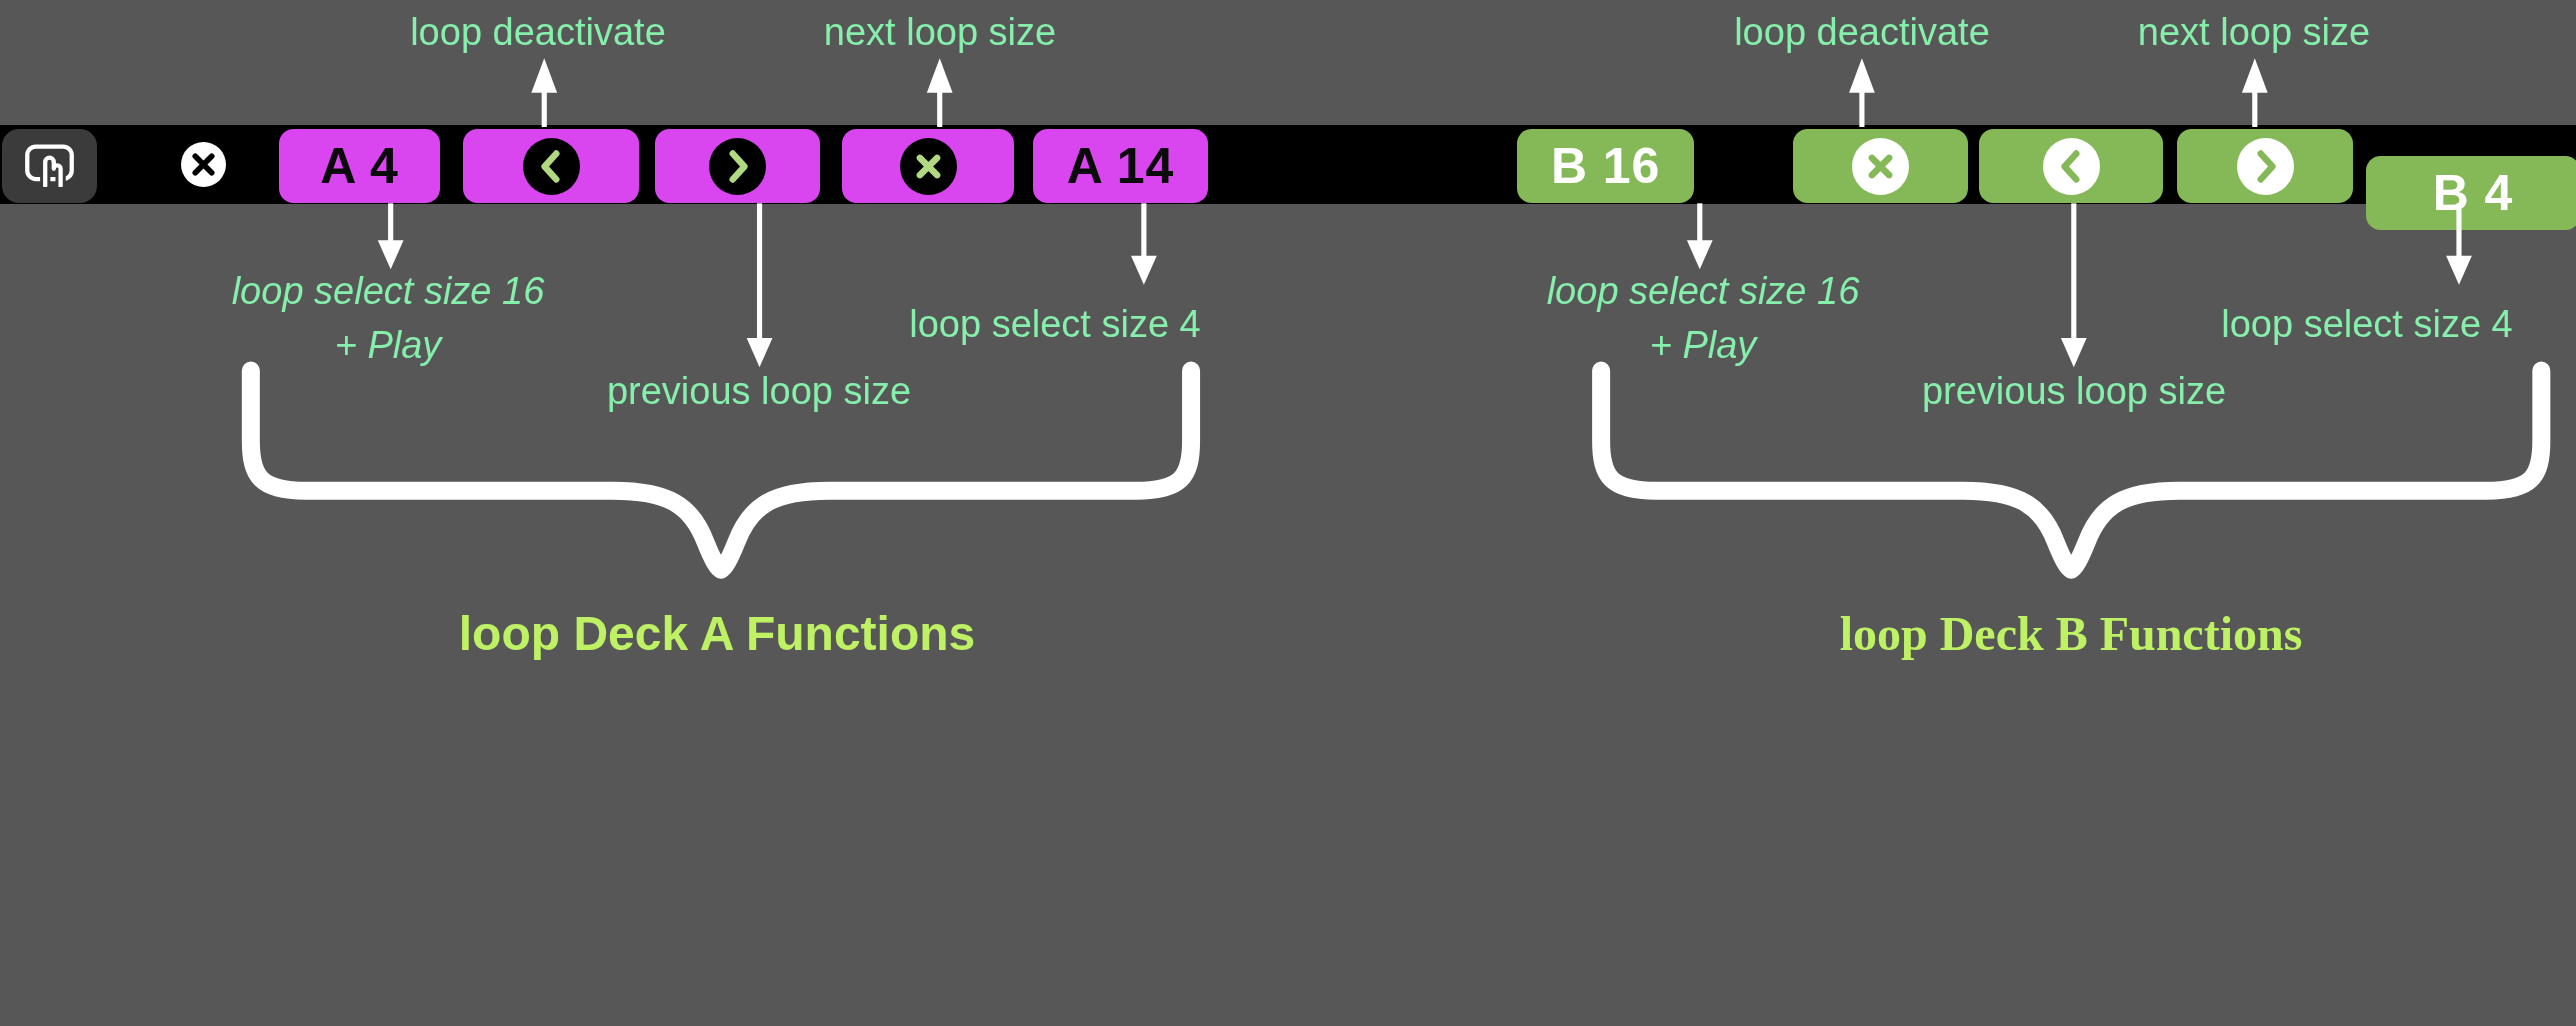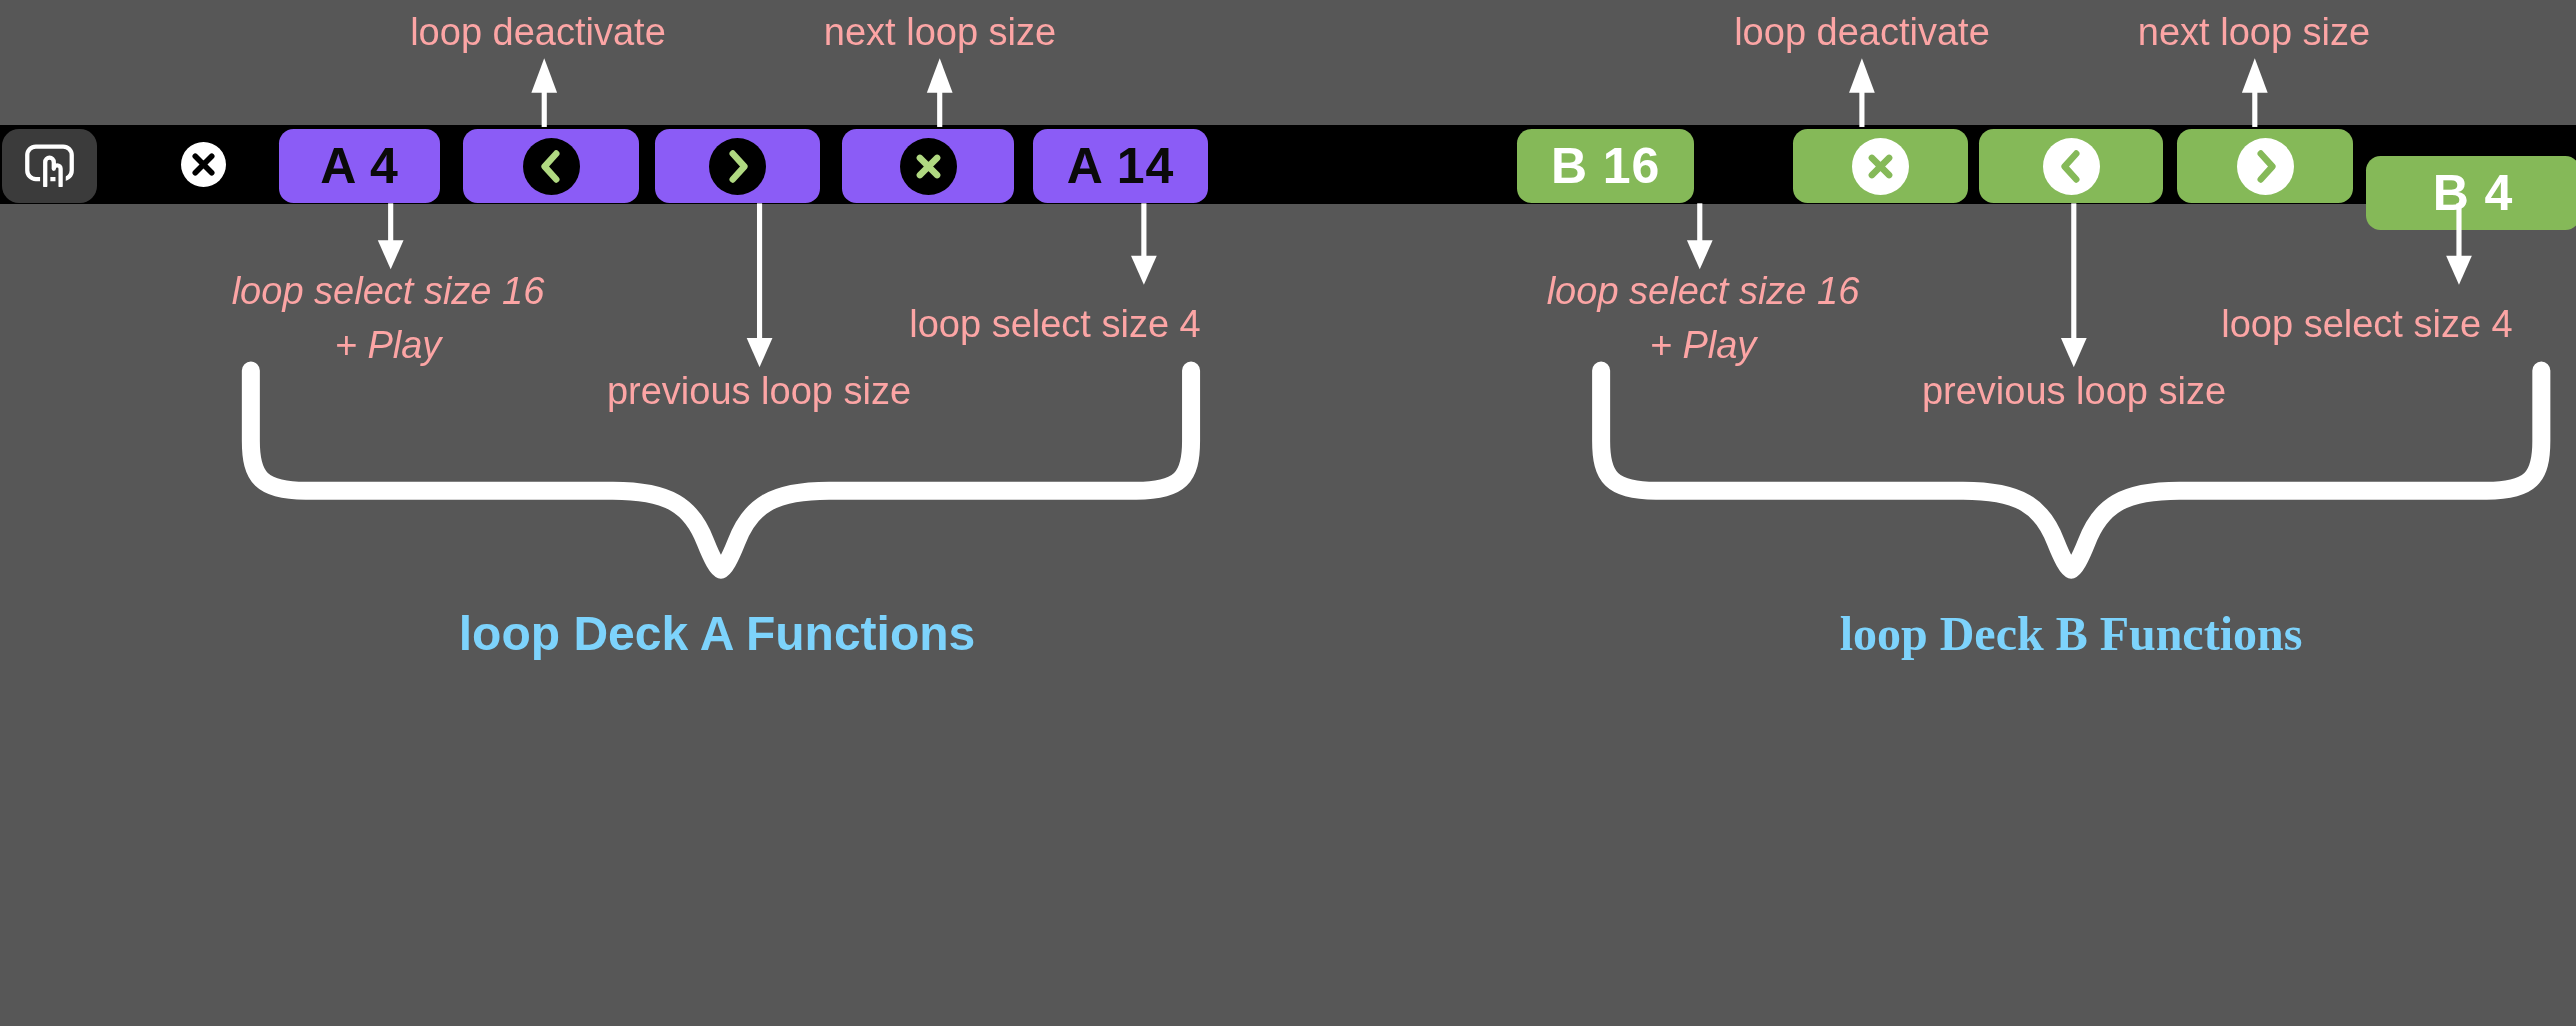--- a/index.html
+++ b/index.html
@@ -18,21 +18,21 @@
     background: #000000;
   }
   .tb-btn {
     position: absolute; top: 129px; height: 74px;
     border-radius: 14.6px;
     display: flex; align-items: center; justify-content: center;
     font-size: 50px; font-weight: 700; letter-spacing: 0.9px;
     box-sizing: border-box; cursor: pointer;
     user-select: none;
   }
-  .tb-btn.deck-a { background: #8b5cf6; color: #0a0a0a; }
+  .tb-btn.deck-a { background: #d946ef; color: #0a0a0a; }
   .tb-btn.deck-b { background: #85b958; color: #ffffff; }
   .tb-btn svg { display: block; }
 
   .esc-btn {
     position: absolute; left: 1.7px; top: 129px;
     width: 95px; height: 74px;
     background: #3b3b3b; border-radius: 17px;
     display: flex; align-items: center; justify-content: center;
     cursor: pointer;
   }
@@ -55,27 +55,27 @@
   #btn-b4      { left: 2366px; width: 214px; margin-top: 27px; }
 
   
   .overlay {
     position: absolute; left: 0; top: 0;
     width: 2576px; height: 1026px;
     pointer-events: none;
   }
   .ann-label {
     position: absolute; transform: translateX(-50%);
-    color: #fca5a5; font-size: 38px; line-height: 45px;
+    color: #86efac; font-size: 38px; line-height: 45px;
     white-space: nowrap; text-align: center;
   }
   .ann-block { line-height: 54px; font-style: italic; }
   .ann-title {
     position: absolute; transform: translateX(-50%);
-    color: #7dd3fc; font-size: 48px; font-weight: 700;
+    color: #bef264; font-size: 48px; font-weight: 700;
     white-space: nowrap;
   }
 
   
   #lbl-a-deact { left: 538px;  top: 10.3px; }
   #lbl-a-next  { left: 940px; top: 10.3px; }
   #lbl-a-sel16 { left: 388px;  top: 264px; }
   #lbl-a-prev  { left: 759px;  top: 369px; }
   #lbl-a-sel4  { left: 1055px; top: 302px; }
   #title-a     { left: 717px;  top: 606px; }

